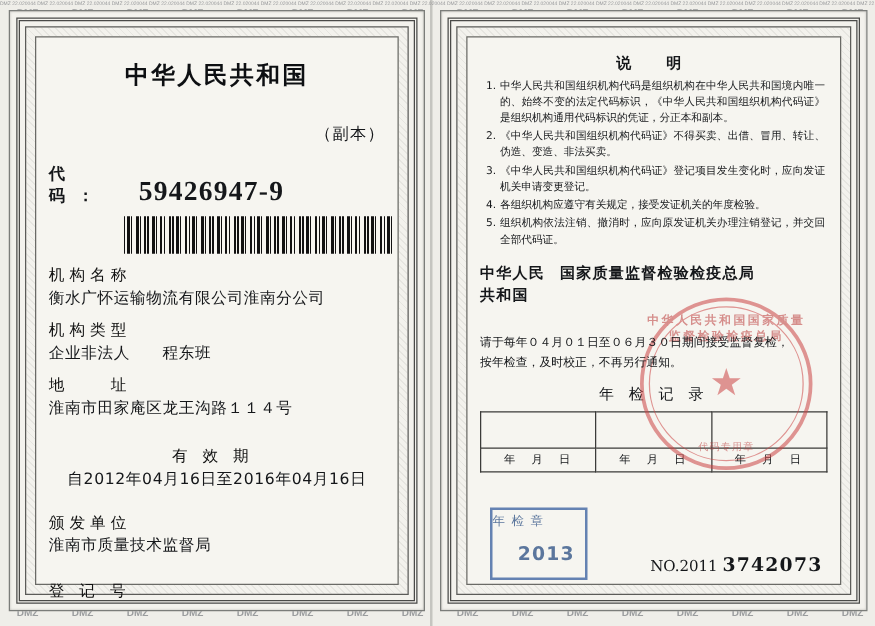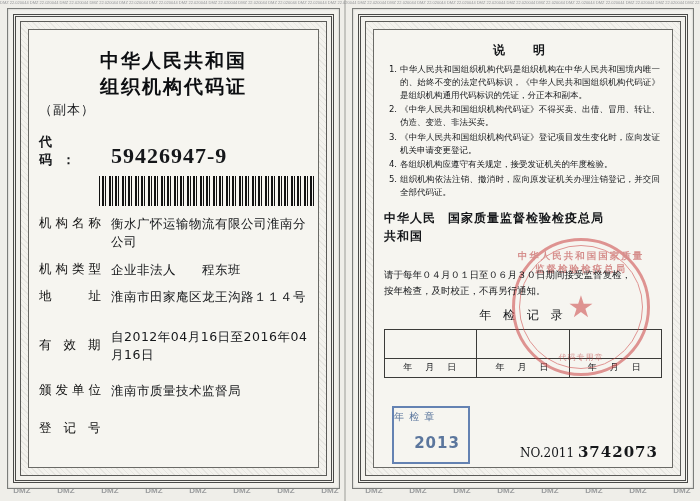--- a/index.html
+++ b/index.html
@@ -101,32 +101,33 @@
     text-align: center;
     font-family: "DejaVu Serif", serif;
     font-weight: bold;
     font-size: 19px;
     letter-spacing: 2px;
     line-height: 1.35;
     margin-top: 12px;
     color: #0d0f12;
   }
   .subtitle {
-    text-align: left;
+    text-align: right;
     font-family: "DejaVu Serif", serif;
     font-size: 13px;
-    margin-top: 2px;
+    margin-top: 24px;
     letter-spacing: 1px;
   }
   .row {
     display: flex;
     align-items: flex-start;
     margin-top: 9px;
     font-size: 12px;
     font-family: "DejaVu Sans", sans-serif;
+    flex-direction: column;
   }
   .row .lab {
     width: 72px;
     flex: none;
     letter-spacing: 4px;
     font-size: 12.5px;
     color: #111;
   }
   .row .val {
     flex: 1;
@@ -329,21 +330,20 @@
   <div class="fold"></div>
 
   <div class="page left">
     <div class="frame-outer">
       <div class="frame-inner">
         <div class="frame-inner2">
           <div class="content">
 
             <div class="title">
               <div>中华人民共和国</div>
-              <div>组织机构代码证</div>
             </div>
 
             <div class="subtitle">（副本）</div>
 
             <div class="code-row">
               <div class="lab">代　码：</div>
               <div class="code-val">59426947-9</div>
             </div>
 
             <div class="barcode"></div>

